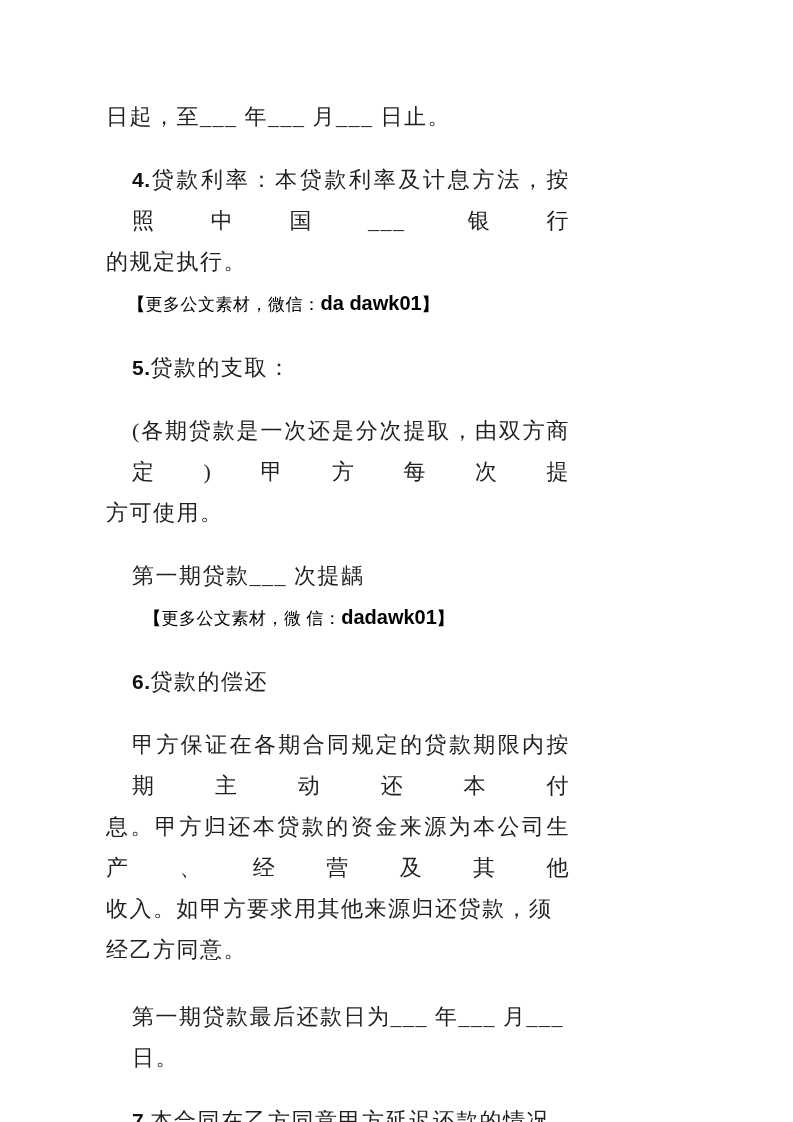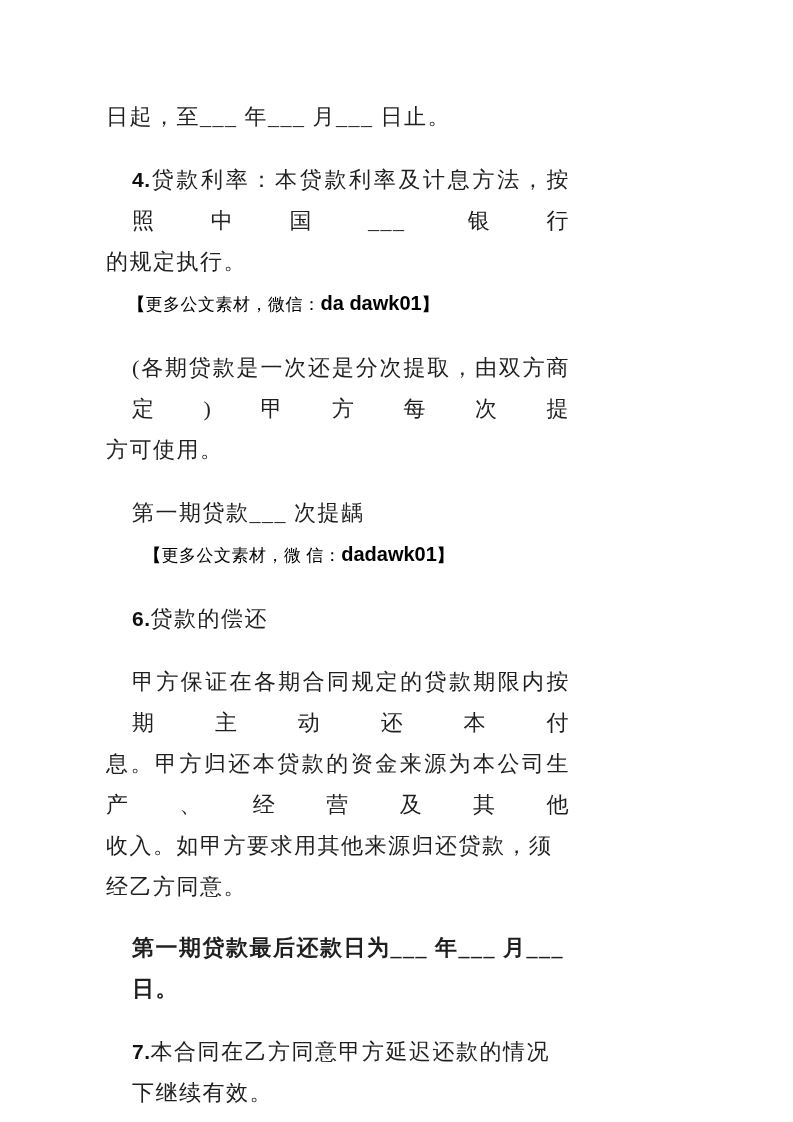--- a/index.html
+++ b/index.html
@@ -15,21 +15,21 @@
     background: #ffffff;
     overflow: hidden;
     font-family: "Liberation Serif", "DejaVu Serif", serif;
     color: #1f1f1f;
   }
   .content {
     padding: 96px 104px 0 106px;
   }
   .para { margin: 0; }
   .para + .para { margin-top: 22px; }
-  .para.gap-lg { margin-top: 20px; font-weight: bold; }
+  .para.gap-lg { margin-top: 26px; }
   .line {
     font-size: 22px;
     line-height: 41px;
     letter-spacing: 1.5px;
     color: #1f1f1f;
     white-space: pre-wrap;
   }
   .indent { padding-left: 26px; }
   .justify {
     white-space: normal;
@@ -67,20 +67,23 @@
 
     <div class="para">
       <div class="line">日起，至___ 年___ 月___ 日止。</div>
     </div>
 
     <div class="para">
       <div class="line indent justify"><span class="num">4.</span><span>贷款利率：本贷款利率及计息方法，按照中国___ 银行</span></div>
       <div class="line"><span>的规定执行。</span><span class="note note-gap-wide"><span class="bracket">【</span><span>更多公文素材，微信：</span><span class="wechat-id">da dawk01</span><span class="bracket">】</span></span></div>
     </div>
 
+    <div class="para">
+      <div class="line indent"><span class="num">5.</span><span>贷款的支取：</span></div>
+    </div>
 
     <div class="para">
       <div class="line indent justify">(各期贷款是一次还是分次提取，由双方商定)甲方每次提</div>
       <div class="line">方可使用。</div>
     </div>
 
     <div class="para">
       <div class="line indent"><span>第一期贷款___ 次提龋</span><span class="note note-gap-narrow"><span class="bracket">【</span><span>更多公文素材，微 信：</span><span class="wechat-id">dadawk01</span><span class="bracket">】</span></span></div>
     </div>
 

